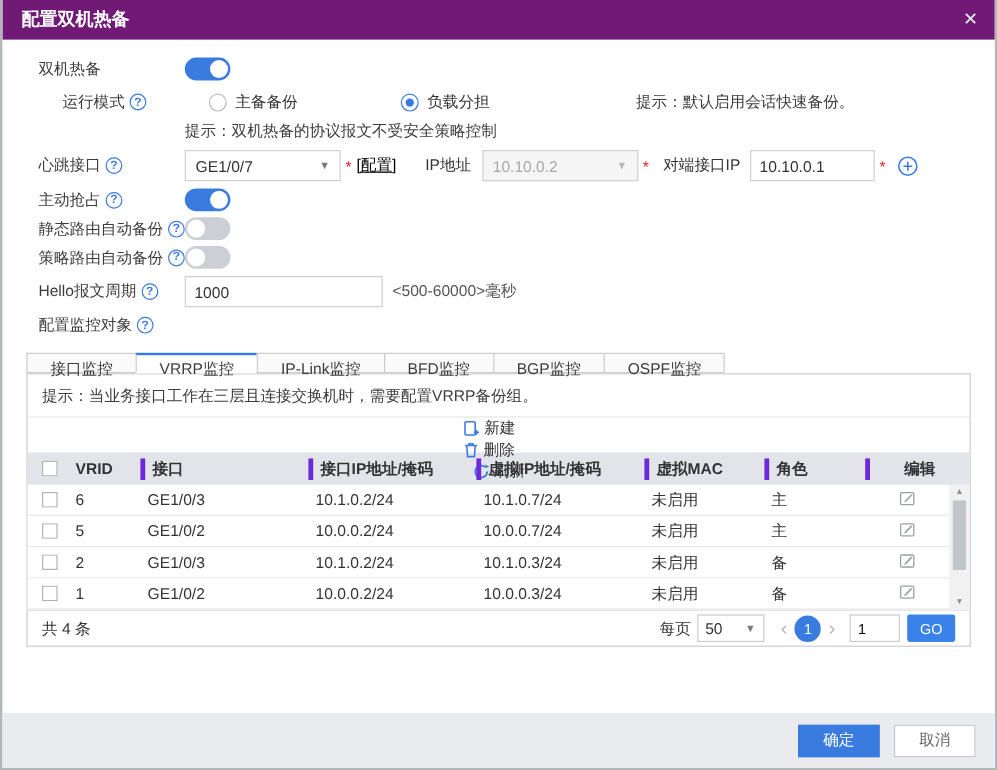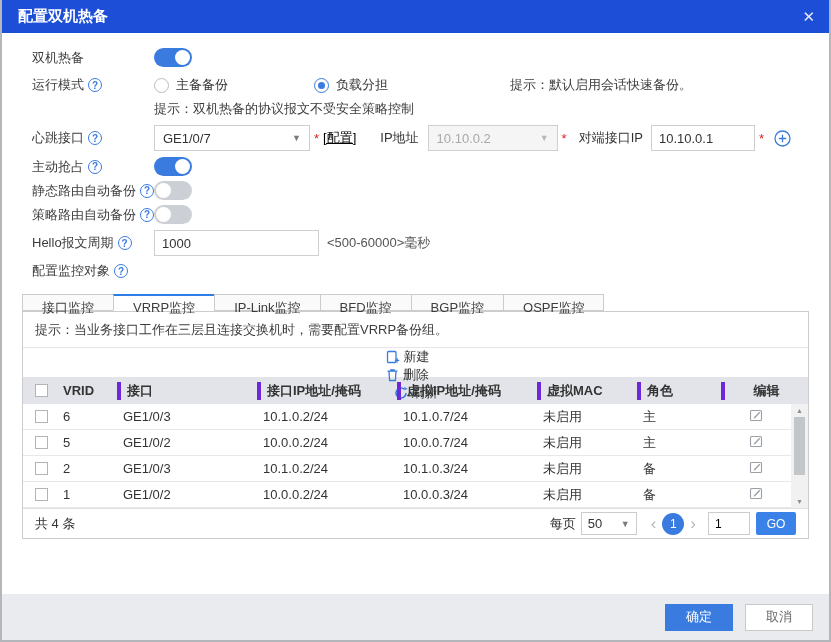--- a/index.html
+++ b/index.html
@@ -1,21 +1,21 @@
 <!DOCTYPE html>
 <html><head>
 <meta charset="utf-8">
 <style>
   * { margin:0; padding:0; box-sizing:border-box; }
   html,body { width:831px; height:642px; }
   body { font-family:"Liberation Sans","DejaVu Sans",sans-serif; font-size:13px; color:#333; background:#fff; }
   .dialog { position:relative; width:831px; height:642px; background:#fff; border:2px solid #b3b6ba; border-top:none; overflow:hidden; }
 
   
-  .titlebar { height:33px; background:#1d4ed8; display:flex; align-items:center; justify-content:space-between; padding:0 14px 0 16px; }
+  .titlebar { height:33px; background:#701a75; display:flex; align-items:center; justify-content:space-between; padding:0 14px 0 16px; }
   .titlebar .ttl { color:#fff; font-weight:bold; font-size:15px; }
   .titlebar .close { color:#e8eaee; font-size:15px; cursor:pointer; line-height:1; }
 
   
   .form { padding:15px 20px 0 30px; }
   .frow { display:flex; align-items:center; margin-bottom:9px; }
   .flabel { width:122px; flex:0 0 122px; display:flex; align-items:center; color:#3d3d3d; }
   .help { display:inline-flex; align-items:center; justify-content:center; width:14px; height:14px; border:1px solid #3a7be0; border-radius:50%; color:#3a7be0; font-size:10px; font-weight:bold; margin-left:4px; flex:0 0 14px; }
   .toggle { width:38px; height:19px; border-radius:10px; position:relative; cursor:pointer; }
   .toggle.on { background:#3a7be0; }
@@ -106,21 +106,21 @@
 
   <div class="form">
 
     <div class="frow">
       <span class="flabel">双机热备</span>
       <span class="toggle on">
           <span class="knob"></span>
         </span>
     </div>
 
-    <div class="frow" style="margin-bottom:6px;">
+    <div class="frow" style="margin-bottom:6px;margin-left:20px;">
       <span class="flabel">
         <span>运行模式</span>
         <span class="help">?</span>
       </span>
       <span class="radio" style="width:160px;">
         <span class="rdot unsel"></span>
         <span>主备备份</span>
       </span>
       <span class="radio" style="width:196px;">
         <span class="rdot sel"></span>
@@ -132,21 +132,21 @@
     <div class="frow" style="margin-bottom:7px;">
       <span class="flabel"></span>
       <span class="tiptext">提示：双机热备的协议报文不受安全策略控制</span>
     </div>
 
     <div class="frow" style="margin-bottom:6px;">
       <span class="flabel">
         <span>心跳接口</span>
         <span class="help">?</span>
       </span>
-      <span class="sel-box" style="width:156px;">
+      <span class="sel-box" style="width:130px;">
         <span>GE1/0/7</span>
         <span class="caret">▼</span>
       </span>
       <span class="req">*</span>
       <span class="cfg-link">[配置]</span>
       <span style="margin-right:9px;">IP地址</span>
       <span class="sel-box disabled" style="width:130px;">
         <span>10.10.0.2</span>
         <span class="caret">▼</span>
       </span>

